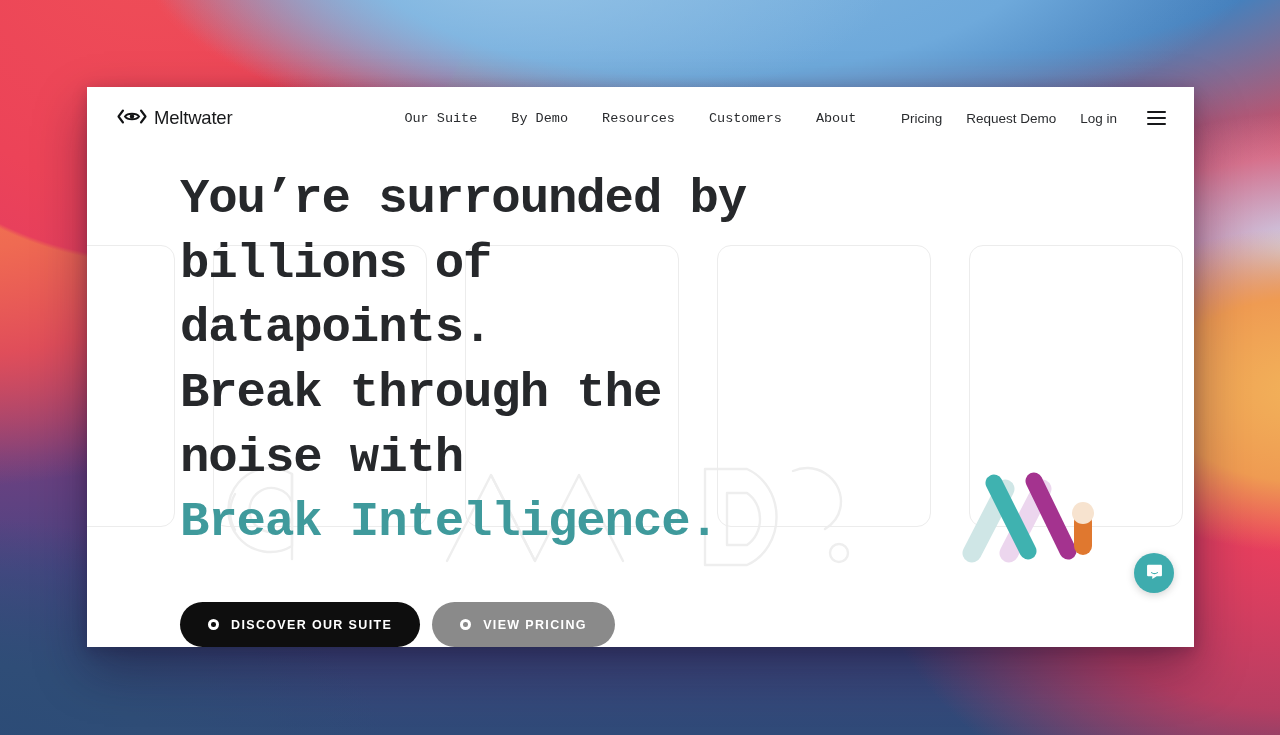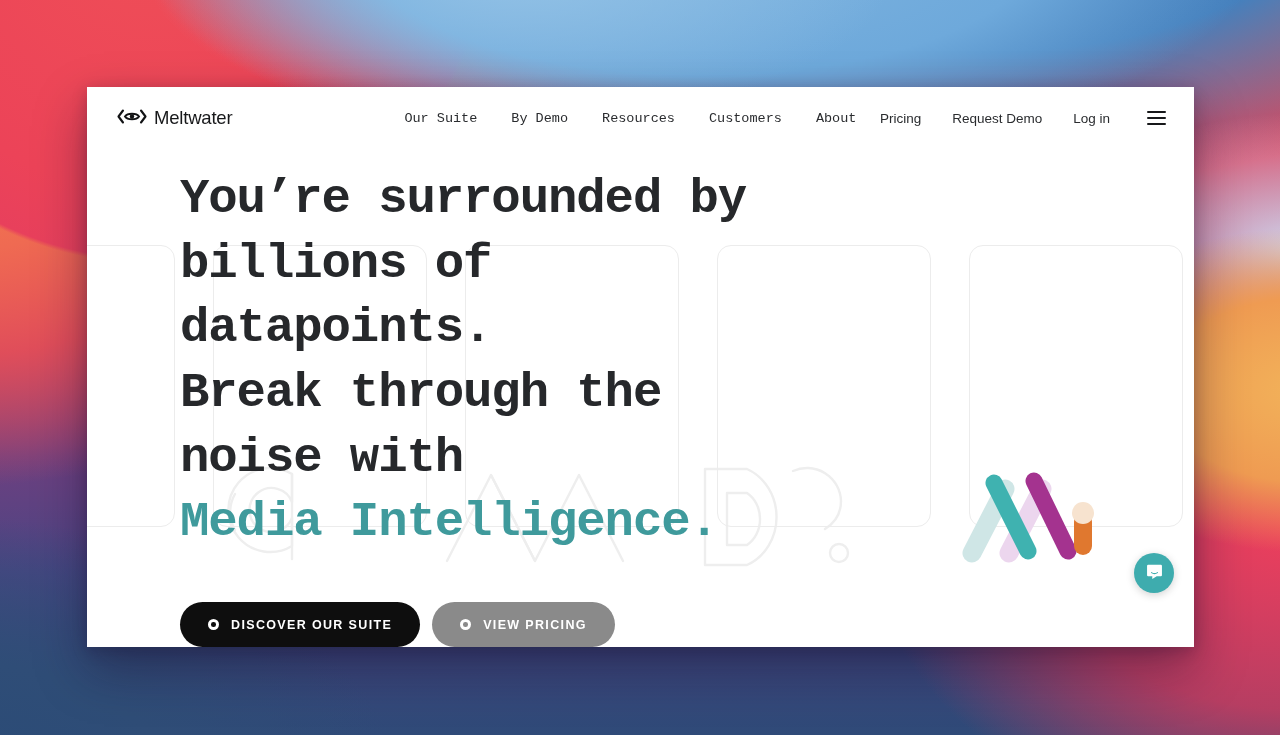--- a/index.html
+++ b/index.html
@@ -121,21 +121,21 @@
   .nav-link {
     font-size: 13.5px;
     color: #2a2c2f;
     white-space: nowrap;
     cursor: pointer;
   }
   .nav-right {
     margin-left: auto;
     display: flex;
     align-items: center;
-    gap: 31px;
+    gap: 24px;
   }
   .hamburger {
     width: 19px; height: 14px;
     display: flex; flex-direction: column; justify-content: space-between;
     cursor: pointer;
     margin-left: 6px;
   }
   .hamburger span { display:block; height: 2.4px; background: #17181a; border-radius: 1px; }
 
   
@@ -359,21 +359,21 @@
 
           <circle cx="127" cy="46" r="11" fill="#f7e3cf"></circle>
         </svg>
       </div>
 
       <div class="hero-content">
         <h1 class="headline">
           <span>You’re surrounded by</span><br>
           <span>billions of datapoints.</span><br>
           <span>Break through the noise with</span><br>
-          <span class="accent">Media Intelligence.</span>
+          <span class="accent">Break Intelligence.</span>
         </h1>
 
         <div class="cta-row">
           <button class="btn btn-primary">
             <span class="btn-dot"></span>
             <span>DISCOVER OUR SUITE</span>
           </button>
           <button class="btn btn-secondary">
             <span class="btn-dot"></span>
             <span>VIEW PRICING</span>

